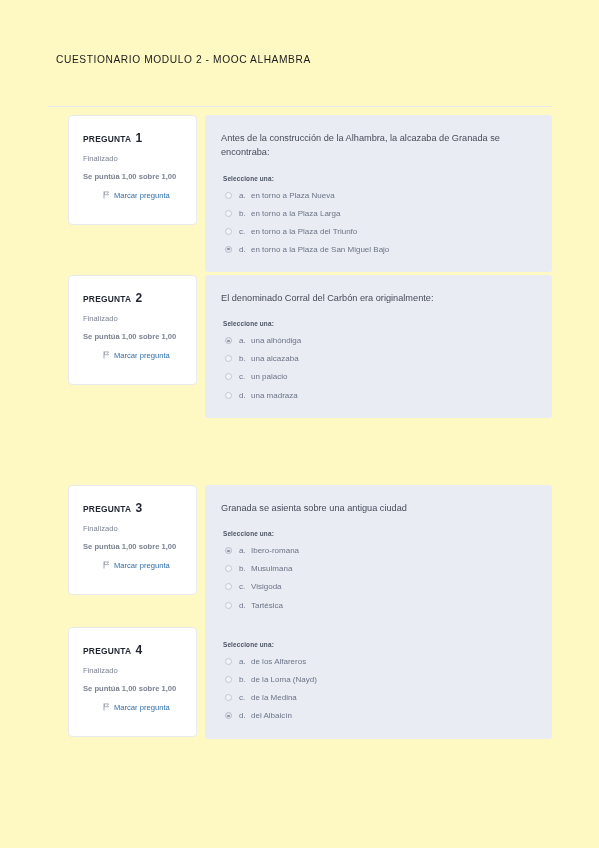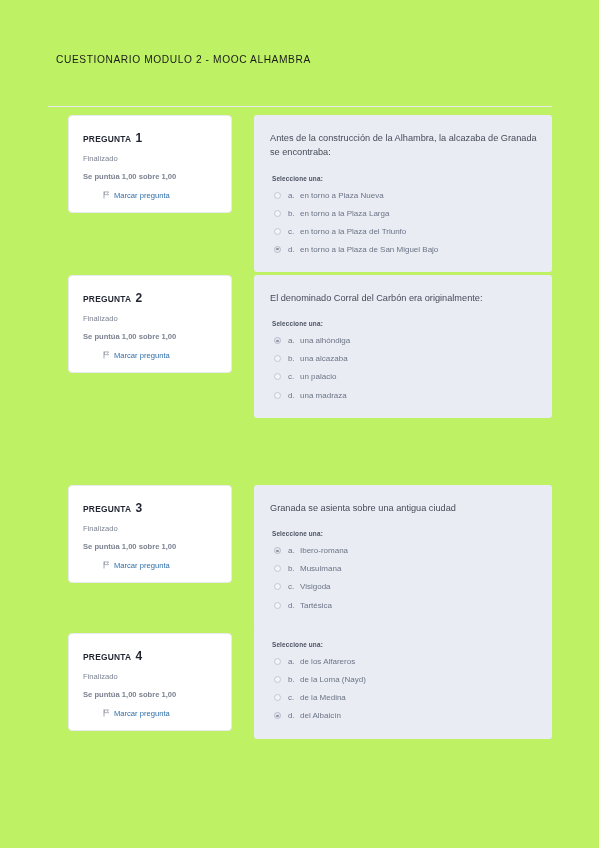--- a/index.html
+++ b/index.html
@@ -13,21 +13,21 @@
     height: 848px;
     position: relative;
     font-family: "Liberation Sans", "DejaVu Sans", sans-serif;
     color: #3d4452;
     overflow: hidden;
   }
 
   .page {
     position: absolute;
     inset: 0;
-    background: #bef264;
+    background: #fef9c3;
   }
 
   
   .doc-title {
     position: absolute;
     left: 56px;
     top: 54px;
     font-size: 10.2px;
     letter-spacing: 0.6px;
     color: #1a1a1a;
@@ -48,26 +48,26 @@
   .qblock {
     position: absolute;
     left: 48px;
     width: 504px;
     display: flex;
     align-items: flex-start;
     gap: 0;
   }
 
   .qinfo {
-    width: 164px;
+    width: 129px;
     box-sizing: border-box;
     background: #ffffff;
     border: 1px solid #e8eaef;
     border-radius: 4px;
-    padding: 15px 14px 12px 14px;
+    padding: 15px 14px 24px 14px;
     margin-left: 20px;
   }
 
   .qinfo-title {
     font-size: 8.4px;
     font-weight: 700;
     letter-spacing: 0.25px;
     color: #1f2430;
     margin-bottom: 9px;
     white-space: nowrap;
@@ -108,21 +108,21 @@
     line-height: 0;
   }
 
   
   .qpanel {
     flex: 1;
     box-sizing: border-box;
     background: #e9ecf3;
     border-radius: 3px;
     padding: 16px 14px 18px 16px;
-    margin-left: 22px;
+    margin-left: 8px;
   }
 
   .qtext {
     font-size: 9.2px;
     line-height: 1.55;
     color: #454b58;
     margin: 0 0 15px 0;
     max-width: 280px;
   }
 

